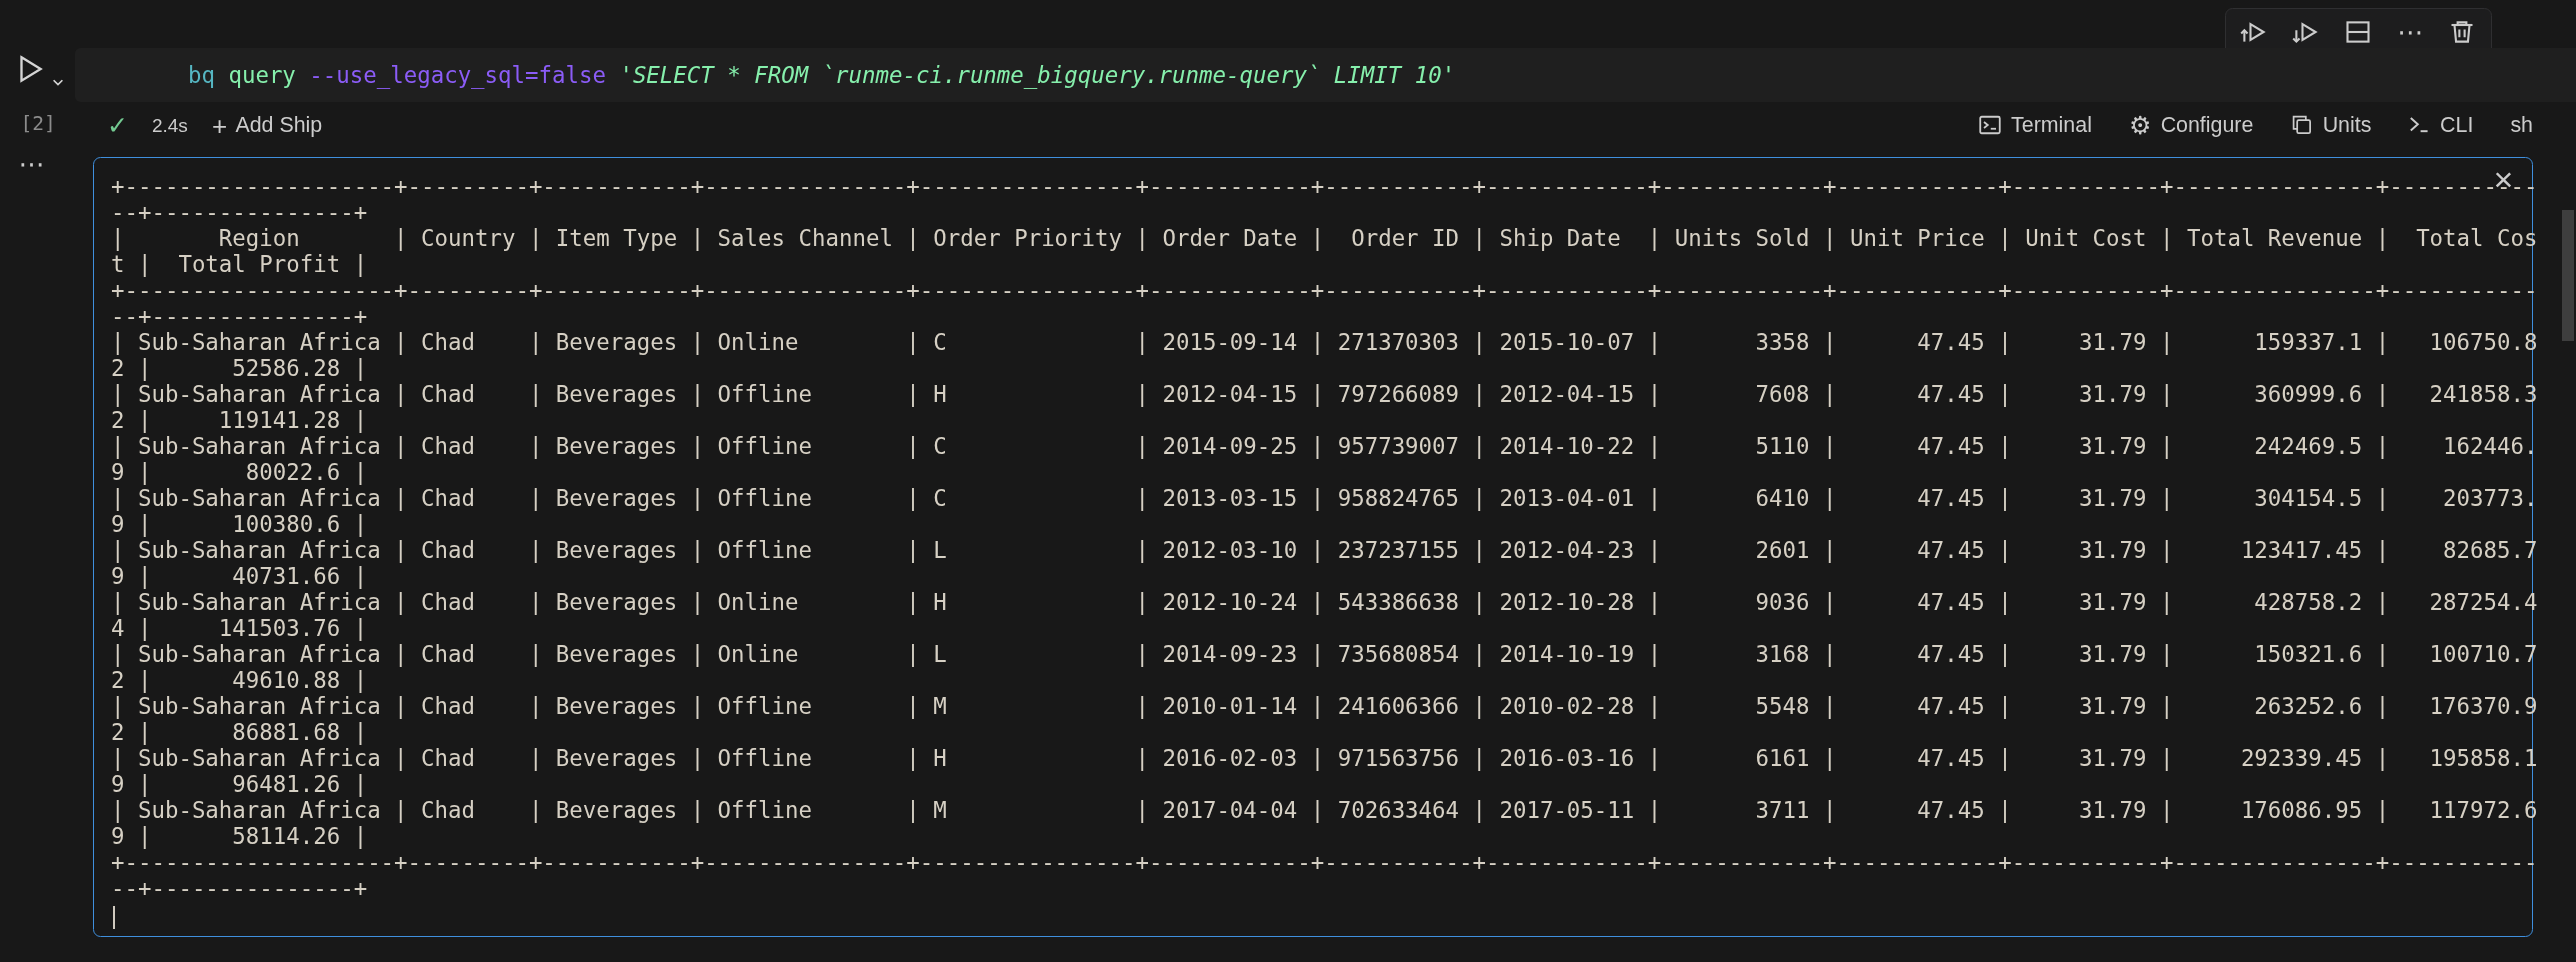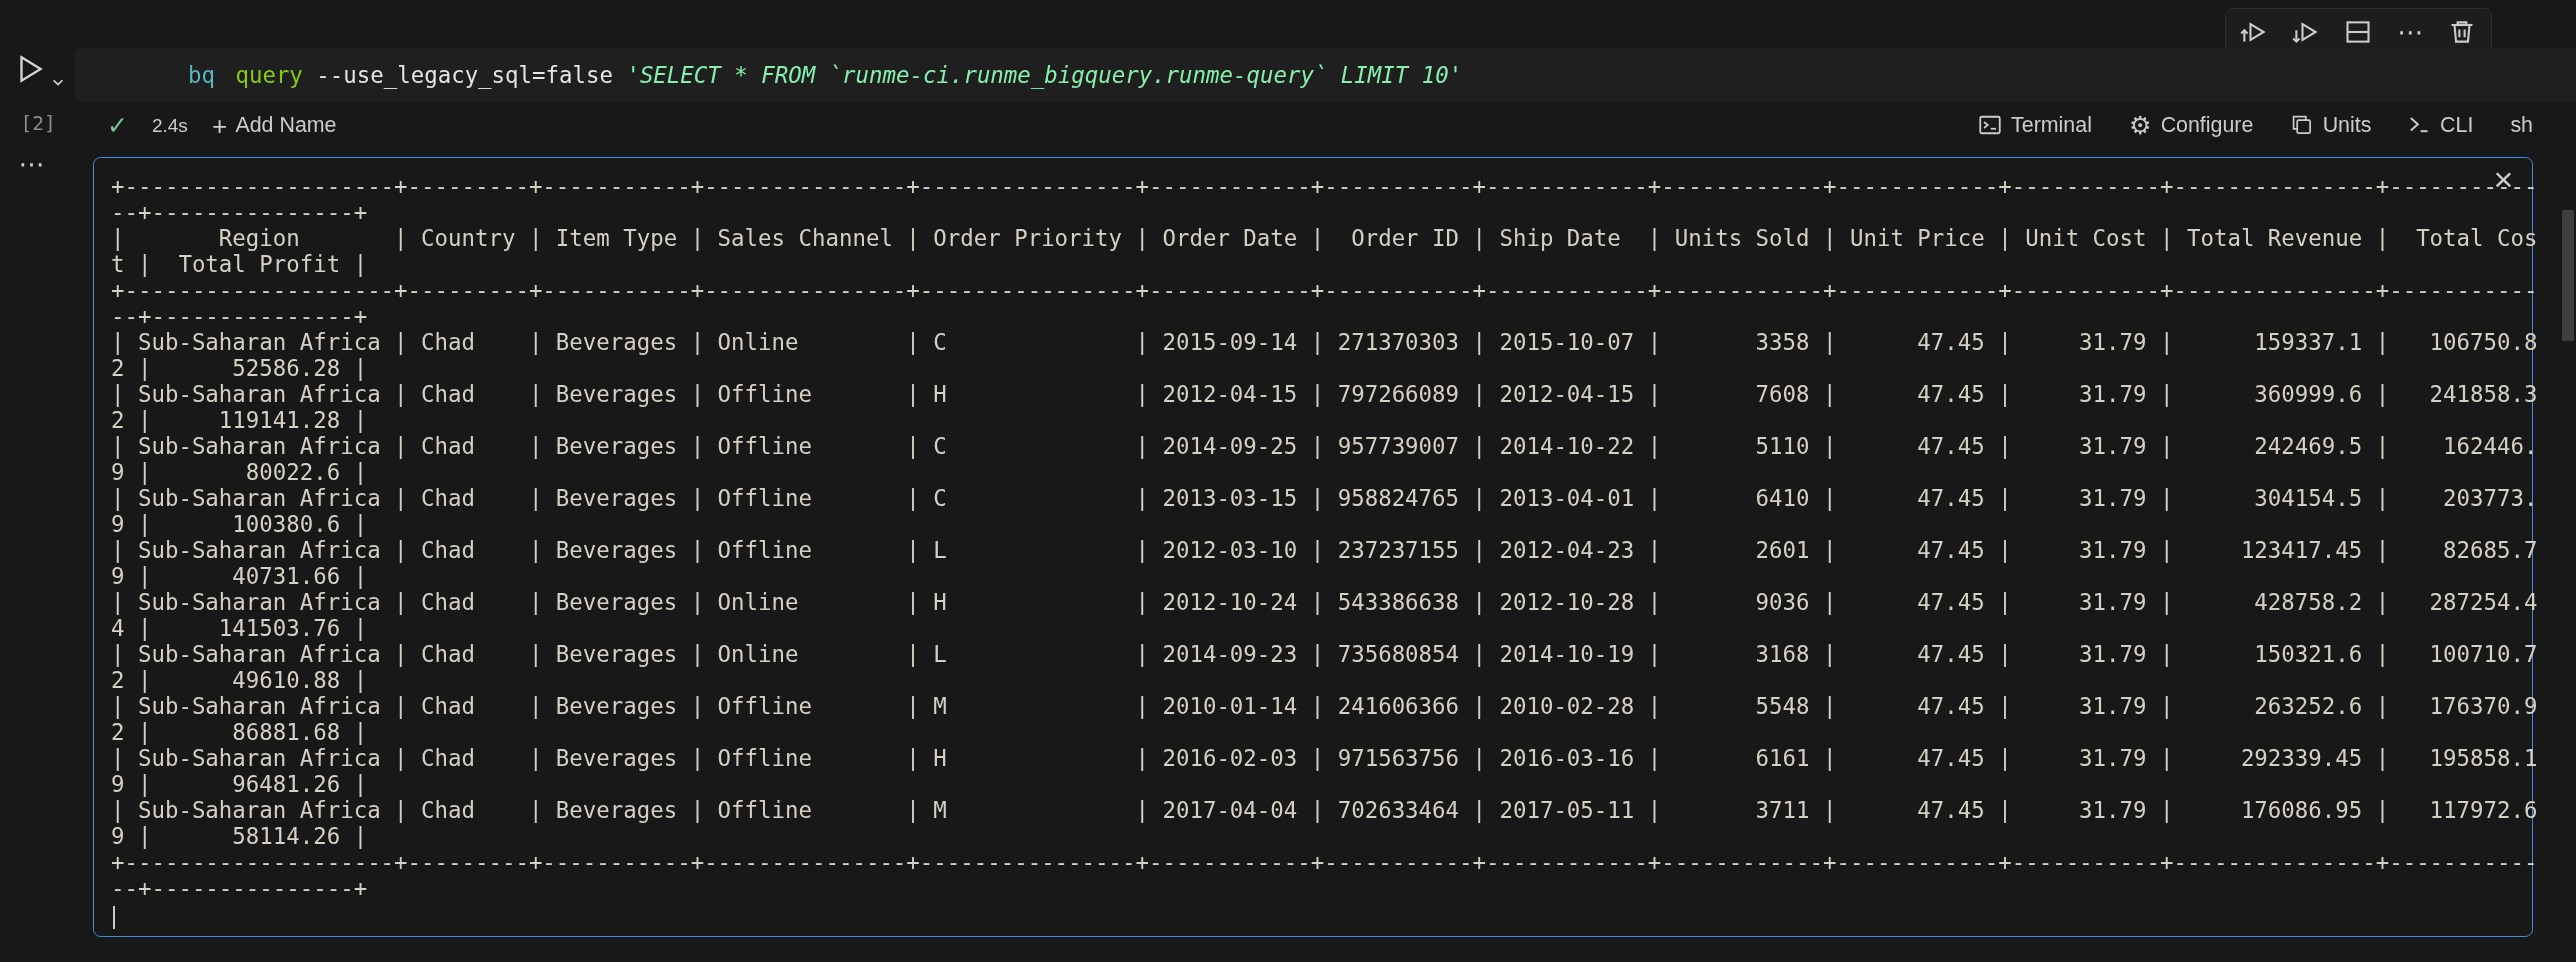--- a/index.html
+++ b/index.html
@@ -115,30 +115,30 @@
     <path d="M4 2.5l9 5.5-9 5.5z"></path>
   </svg>
   <svg class="chev" width="14" height="14" viewBox="0 0 16 16" fill="none" stroke="#d4d4d4" stroke-width="2">
     <path d="M3 6l5 5 5-5"></path>
   </svg>
 </button>
 <div class="exec-count">[2]</div>
 <button class="gutter-more">⋯</button>
 
 <div class="code-row">
-  <div class="code-line"><span style="color: rgb(86, 182, 194); margin-left: 48px;">bq </span><span style="color: #84cc16; margin-left: 7px;">query </span><span style="color: #e5e5e5;">--use_legacy_sql=false </span><span style="color: #86efac; font-style: italic;">'SELECT * FROM `runme-ci.runme_bigquery.runme-query` LIMIT 10'</span></div>
+  <div class="code-line"><span style="color: rgb(86, 182, 194); margin-left: 48px;">bq </span><span style="color: #86efac;">query </span><span style="color: #8b5cf6;">--use_legacy_sql=false </span><span style="color: #86efac; font-style: italic;">'SELECT * FROM `runme-ci.runme_bigquery.runme-query` LIMIT 10'</span></div>
 </div>
 
 <div class="status-row">
   <div class="status-left">
     <span class="check">✓</span>
     <span class="duration">2.4s</span>
     <button class="add-name">
       <span class="plus">+</span>
-      <span>Add Name</span>
+      <span>Add Ship</span>
     </button>
   </div>
   <div class="status-right">
     <button class="action">
       <svg width="24" height="24" viewBox="0 0 16 16" fill="none" stroke="#cccccc" stroke-width="1.2">
         <rect x="1.5" y="2.5" width="13" height="11" rx="1"></rect>
           <path d="M4 6l2.5 2L4 10"></path>
           <path d="M8.5 10.5h3.5"></path>
       </svg>
       <span>Terminal</span>

